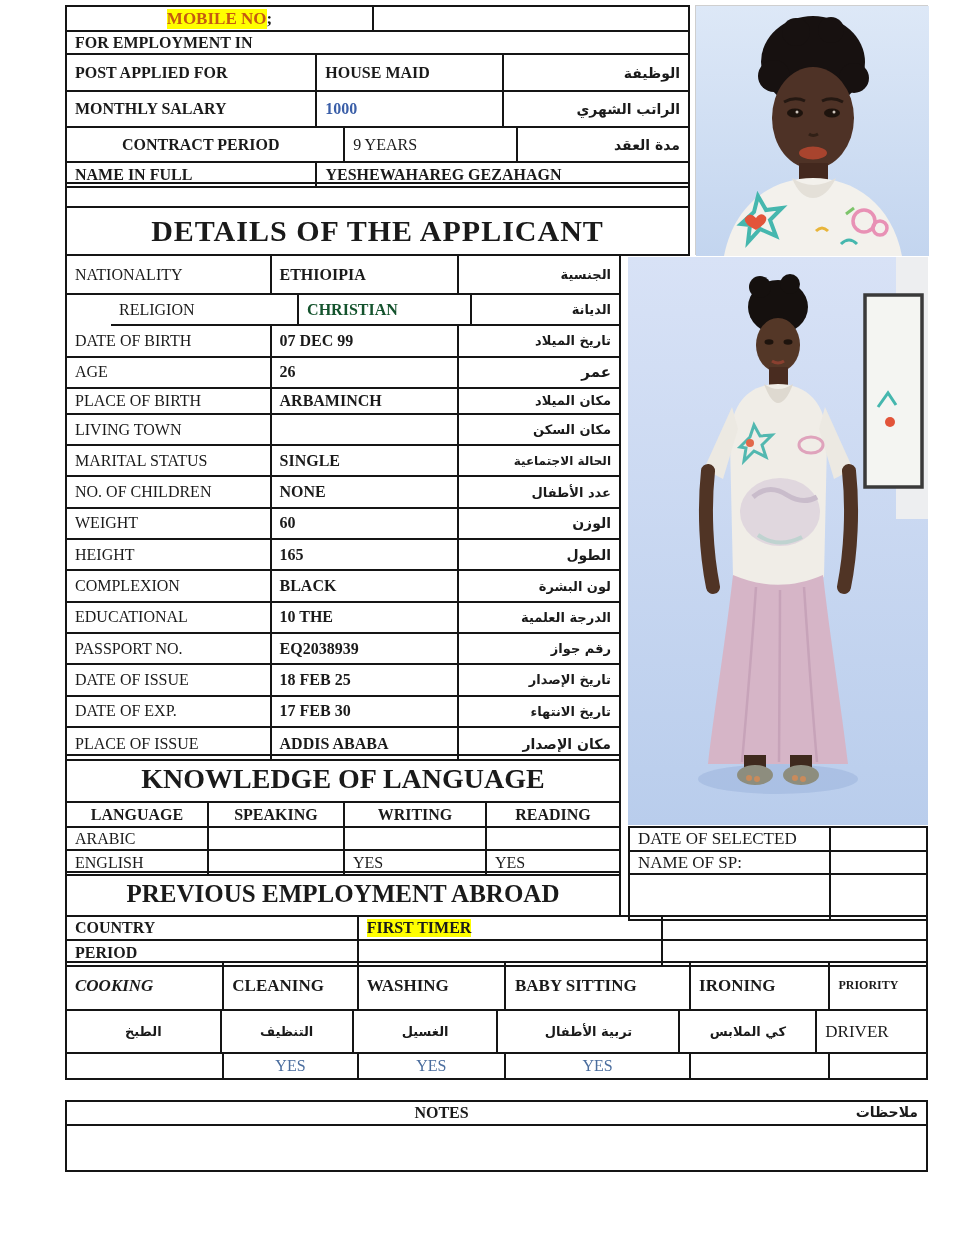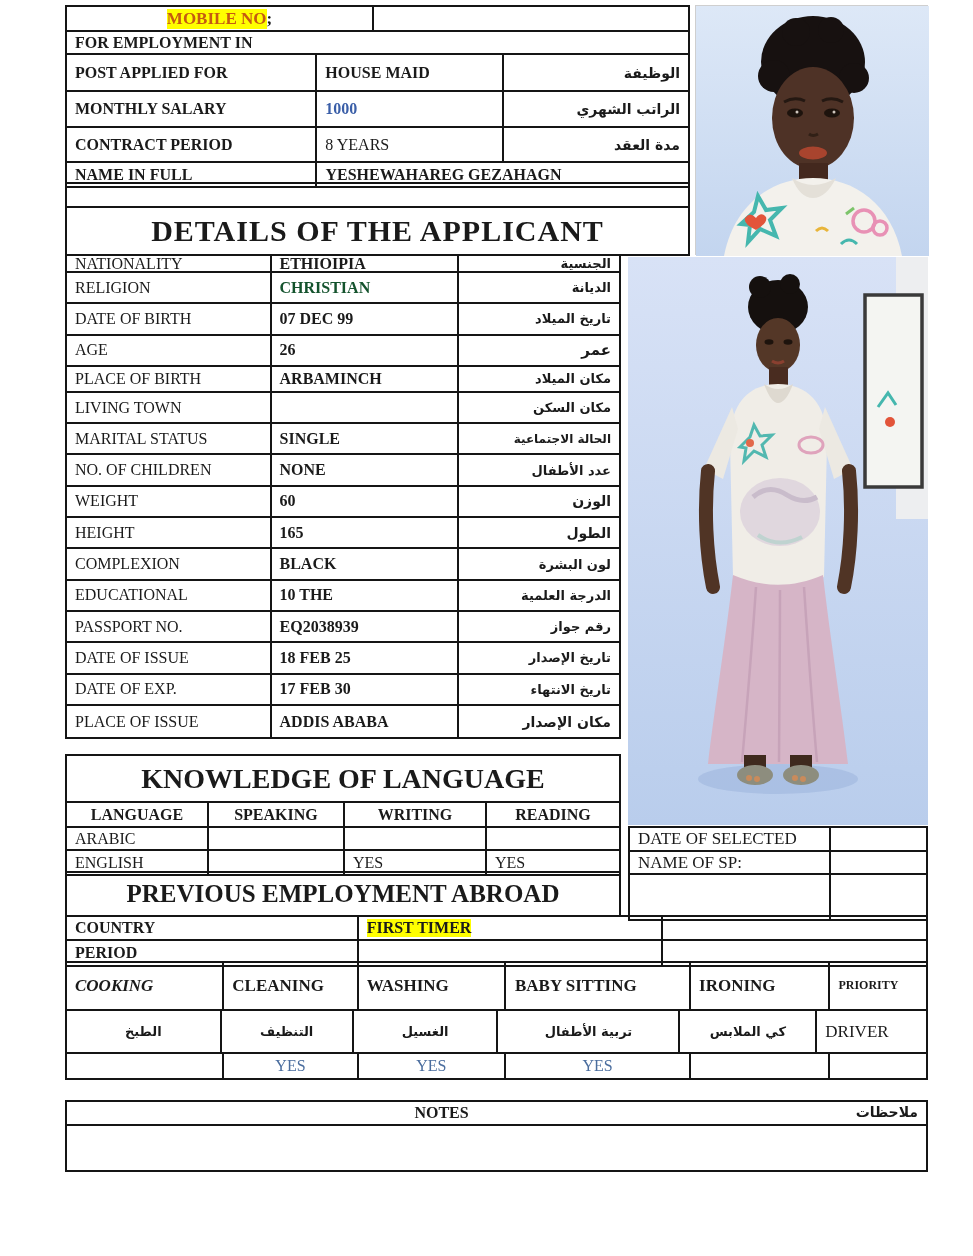--- a/index.html
+++ b/index.html
@@ -46,23 +46,23 @@
     <div class="row" style="height:37px;">
       <div class="cell b lbl" style="width:252px;">POST APPLIED FOR</div>
       <div class="cell val" style="width:188px;">HOUSE MAID</div>
       <div class="cell ar" style="width:185px;font-size:14px;">الوظيفة</div>
     </div>
     <div class="row" style="height:36px;">
       <div class="cell b lbl" style="width:252px;">MONTHLY SALARY</div>
       <div class="cell val blue" style="width:188px;">1000</div>
       <div class="cell ar" style="width:185px;font-size:14px;">الراتب الشهري</div>
     </div>
-    <div class="row" style="height:35px;">
+    <div class="row" style="height:35px;padding-left:47px;">
       <div class="cell b lbl" style="width:252px;">CONTRACT PERIOD</div>
-      <div class="cell" style="width:188px;font-size:16px;">8 YEARS</div>
+      <div class="cell" style="width:188px;font-size:16px;">9 YEARS</div>
       <div class="cell ar" style="width:185px;font-size:14px;">مدة العقد</div>
     </div>
     <div class="row" style="height:23px;">
       <div class="cell b lbl" style="width:252px;">NAME IN FULL</div>
       <div class="cell val" style="width:373px;">YESHEWAHAREG GEZAHAGN</div>
     </div>
   </div>
 
   <div class="abs photo" style="left:695px;top:5px;width:233px;height:250px;">
     <svg width="233" height="250" viewBox="0 0 233 250">
@@ -103,26 +103,26 @@
   <div class="abs tbl" style="left:65px;top:182px;width:625px;">
     <div class="row" style="height:24px;">
       <div class="cell" style="width:625px;"></div>
     </div>
     <div class="row" style="height:46px;">
       <div class="cell title" style="width:625px;font-size:30px;letter-spacing:1px;">DETAILS OF THE APPLICANT</div>
     </div>
   </div>
 
   <div class="abs tbl" style="left:65px;top:254px;width:556px;">
-    <div class="row" style="height:17px;">
+    <div class="row" style="height:39px;">
       <div class="cell lbl" style="width:206px;">NATIONALITY</div>
       <div class="cell val" style="width:189px;">ETHIOIPIA</div>
       <div class="cell ar" style="width:161px;">الجنسية</div>
     </div>
-    <div class="row" style="height:31.3px;">
+    <div class="row" style="height:31.3px;margin-left:44px;">
       <div class="cell lbl" style="width:206px;">RELIGION</div>
       <div class="cell val accentblue" style="width:189px;">CHRISTIAN</div>
       <div class="cell ar" style="width:161px;">الديانة</div>
     </div>
     <div class="row" style="height:31.3px;">
       <div class="cell lbl" style="width:206px;">DATE OF BIRTH</div>
       <div class="cell val" style="width:189px;">07 DEC 99</div>
       <div class="cell ar" style="width:161px;">تاريخ الميلاد</div>
     </div>
     <div class="row" style="height:31.3px;">

